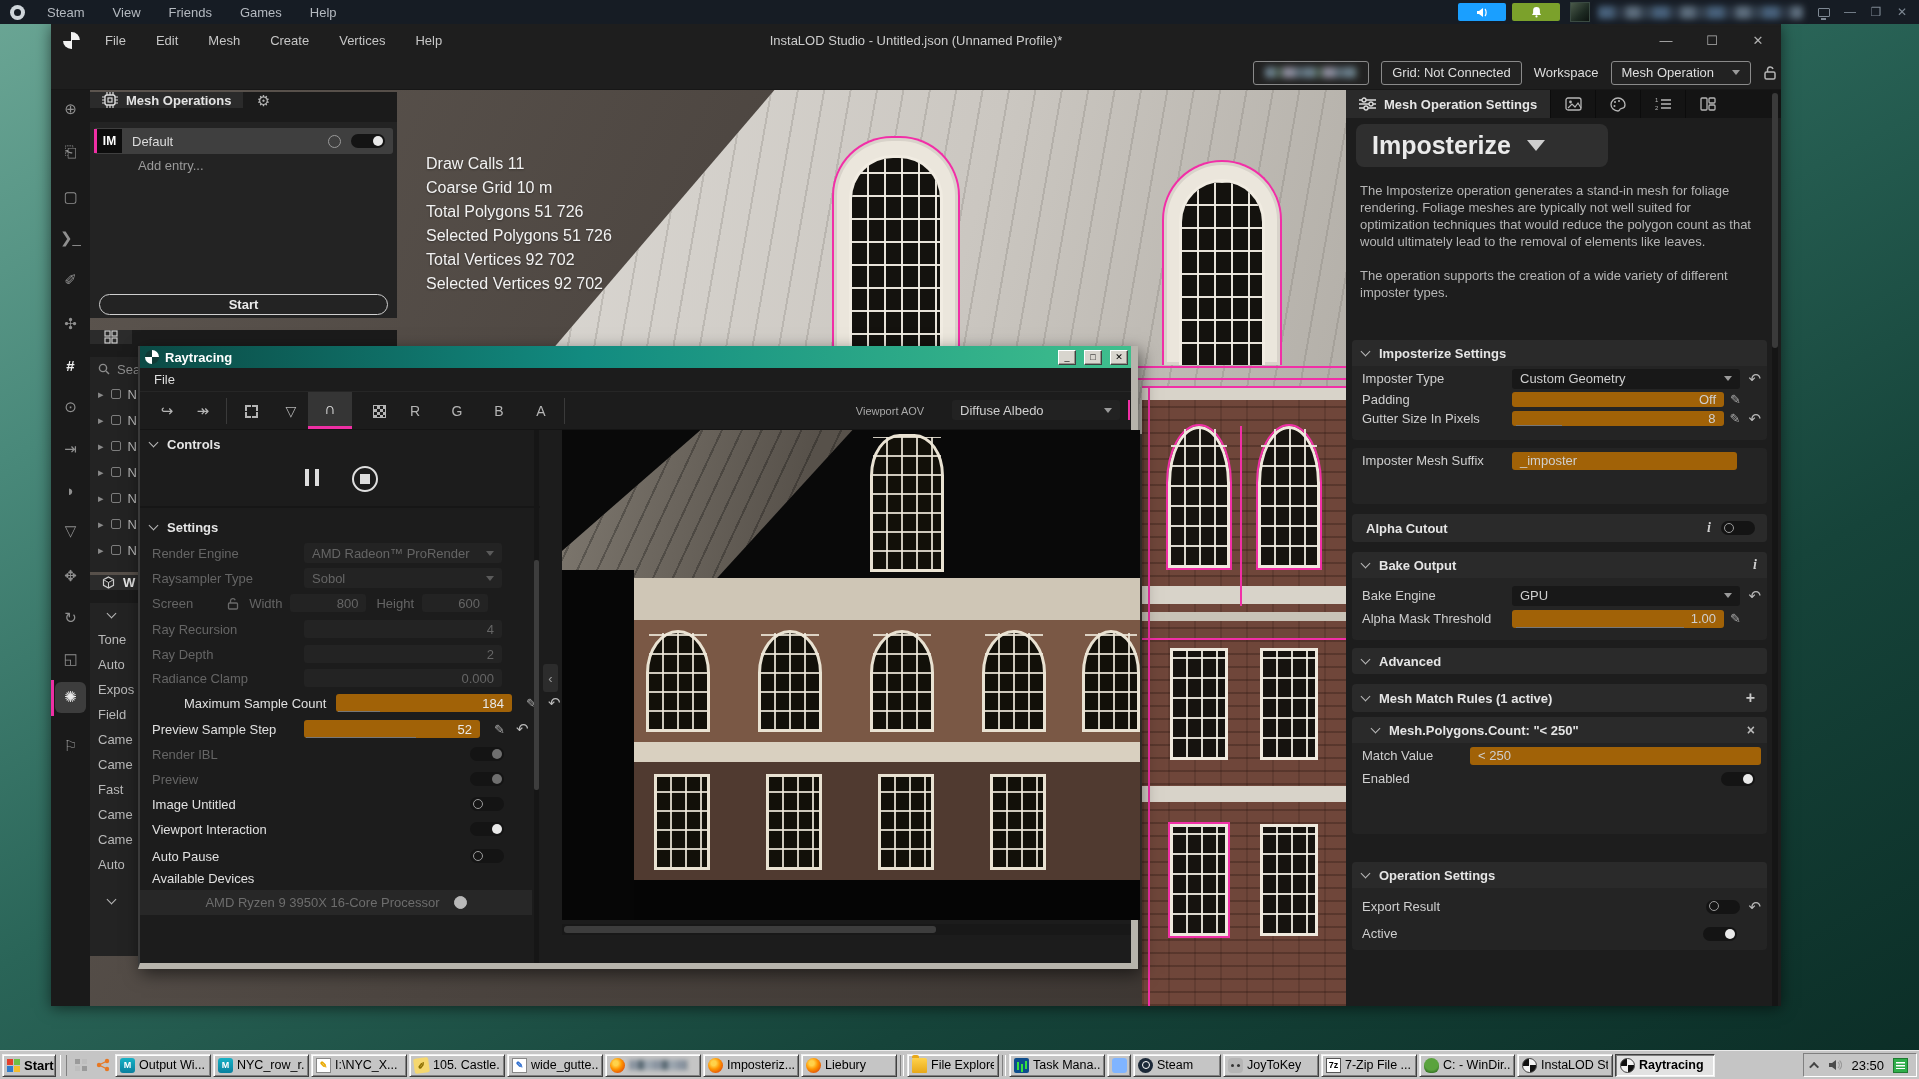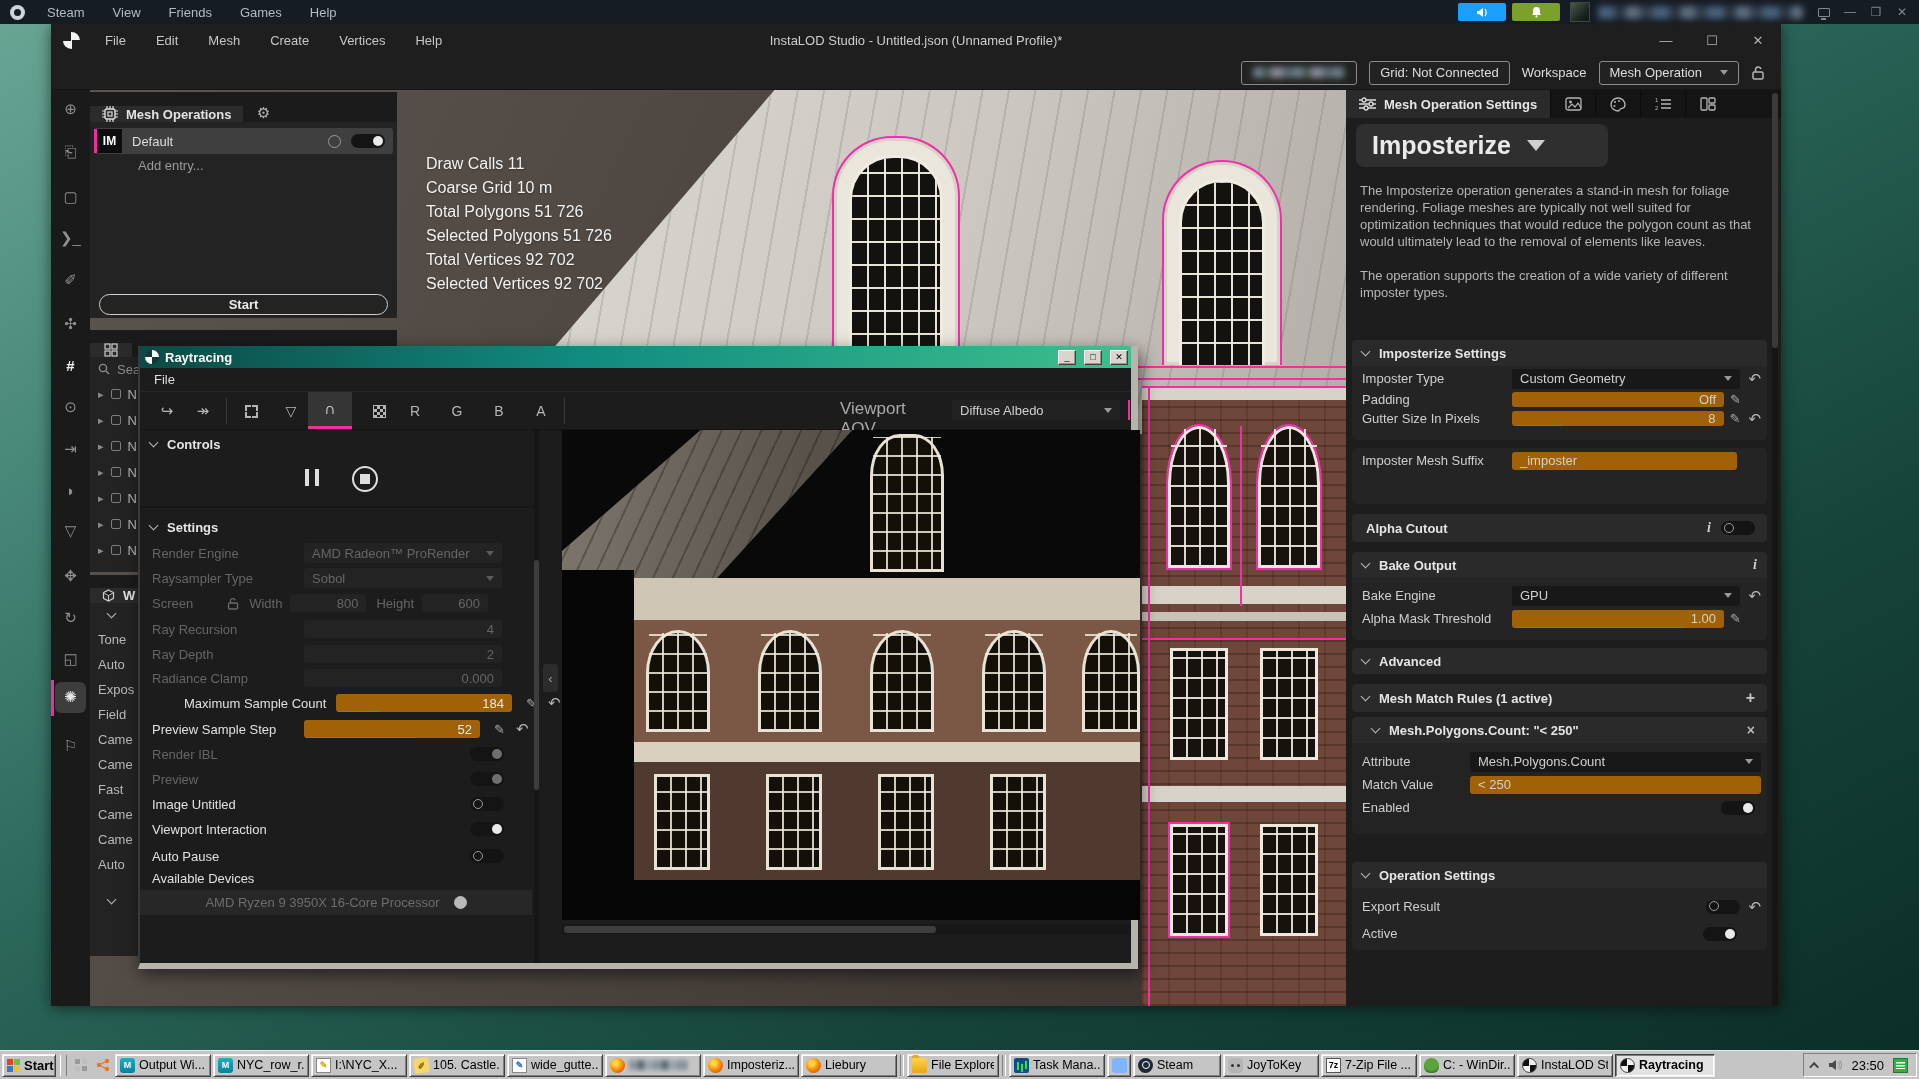--- a/index.html
+++ b/index.html
@@ -33,21 +33,21 @@
     box-shadow:0 2px 14px rgba(0,0,0,.55);}
   #il-titlebar{position:absolute;left:0;top:0;right:0;height:32px;background:#1e1e1e;display:flex;align-items:center;}
   .il-logo{width:17px;height:17px;border-radius:50%;margin:0 10px 0 12px;
     background:conic-gradient(#f2f2f2 0 90deg,#1e1e1e 90deg 180deg,#f2f2f2 180deg 270deg,#1e1e1e 270deg);}
   .il-menu{padding:0 15px;color:#c6c6c6;}
   .il-title{position:absolute;left:50%;transform:translateX(-50%);color:#cdcdcd;}
   .wg{color:#b0b0b0;width:46px;text-align:center;font-size:13px;}
   #il-winctl{position:absolute;right:0;top:0;height:32px;display:flex;align-items:center;}
 
   #il-header{position:absolute;left:0;top:32px;right:0;height:34px;background:#1e1e1e;
-    display:flex;align-items:center;justify-content:flex-end;gap:12px;padding-right:16px;border-bottom:1px solid #171717;}
+    display:flex;align-items:center;justify-content:flex-end;gap:12px;padding-right:4px;border-bottom:1px solid #171717;}
   .hd-btn{height:24px;border:1px solid #8a8a8a;border-radius:3px;display:flex;align-items:center;
     padding:0 10px;color:#dedede;background:#222;}
   .hd-blur{width:116px;justify-content:center;}
   .hd-blurline{width:92px;height:11px;filter:blur(3px);border-radius:2px;
     background:repeating-linear-gradient(90deg,#6a7d8a 0 10px,#4a5a50 10px 18px,#8a8a9a 18px 30px,#5a6a74 30px 40px);}
   .hd-dd{gap:18px;}
   .car{width:0;height:0;border-left:4px solid transparent;border-right:4px solid transparent;border-top:5px solid #9a9a9a;}
 
   
   #il-sidebar{position:absolute;left:0;top:66px;width:39px;bottom:0;background:#1a1a1a;}
@@ -79,21 +79,21 @@
                repeating-linear-gradient(90deg,rgba(30,14,9,.16) 0 2px,transparent 2px 26px);}
   .band{position:absolute;left:0;right:0;background:#d8d3c9;}
   .awin{position:absolute;background:#16130f;border:3px solid #efe9dd;border-radius:50% 50% 0 0/40% 40% 0 0;outline:2px solid #f12fa7;}
   .awin::after,.rwin::after{content:"";position:absolute;inset:0;
     background:repeating-linear-gradient(90deg,transparent 0 13px,rgba(240,236,226,.9) 13px 15px),
                repeating-linear-gradient(0deg,transparent 0 18px,rgba(240,236,226,.9) 18px 20px);}
   .rwin{position:absolute;background:#16130f;border:3px solid #efe9dd;}
 
   
   .panel{position:absolute;background:#232323;}
-  .ptabs{display:flex;align-items:flex-end;background:#1b1b1b;height:30px;}
+  .ptabs{display:flex;align-items:flex-start;background:#1b1b1b;height:30px;}
   .ptab{display:flex;align-items:center;gap:8px;padding:0 12px;background:#2b2b2b;color:#e3e3e3;font-weight:bold;}
   .ptab-ic{display:flex;align-items:center;justify-content:center;width:40px;color:#b5b5b5;font-size:15px;}
   .toggle{width:34px;height:14px;border-radius:7px;background:#141414;position:relative;flex:none;}
   .toggle.on::after{content:"";position:absolute;right:2px;top:2px;width:10px;height:10px;border-radius:50%;background:#e9e9e9;}
   .toggle.on.dim::after{background:#6f6f6f;}
   .toggle.off::after{content:"";position:absolute;left:3px;top:1.5px;width:8px;height:8px;border-radius:50%;border:1.5px solid #9a9a9a;}
   .radio{width:13px;height:13px;border:1.5px solid #9a9a9a;border-radius:50%;flex:none;}
   .radio.filled{background:#b9b9b9;border-color:#b9b9b9;}
   .chev{width:7px;height:7px;border-right:1.6px solid #b9b9b9;border-bottom:1.6px solid #b9b9b9;
     transform:rotate(45deg);margin:0 10px 3px 10px;flex:none;}
@@ -646,27 +646,20 @@
             <span class="plus">+</span>
         </div>
       </div>
       <div class="card" style="top:627px;height:117px;background:#232323;">
         <div class="sec-h" style="background:#2a2a2a;">
           <span class="chev" style="margin-left:20px;"></span>
           <span>Mesh.Polygons.Count: "&lt; 250"</span>
           <span class="sp"></span>
             <span class="xclose">×</span>
         </div>
-        <div class="rprow" style="margin-top:8px;">
-          <span class="lab" style="width:108px;">Attribute</span>
-          <span class="dd grow">
-              <span>Mesh.Polygons.Count</span>
-              <span class="car"></span>
-            </span>
-        </div>
         <div class="rprow">
           <span class="lab" style="width:108px;">Match Value</span>
           <span class="inp grow">
               <span>&lt; 250</span>
             </span>
         </div>
         <div class="rprow">
           <span class="lab grow">Enabled</span>
           <span class="toggle on" style="margin-right:6px;"></span>
         </div>
@@ -715,21 +708,21 @@
       <span class="ti" style="left:138px;width:26px;font-size:14px;">▽</span>
       <span class="tool-sel">∩</span>
       <span class="ti" style="left:226px;width:26px;">
           <span class="checker"></span>
         </span>
       <span class="ti" style="left:264px;width:22px;font-size:14px;">R</span>
       <span class="ti" style="left:306px;width:22px;font-size:14px;">G</span>
       <span class="ti" style="left:348px;width:22px;font-size:14px;">B</span>
       <span class="ti" style="left:390px;width:22px;font-size:14px;">A</span>
       <span class="tsep" style="left:424px;"></span>
-      <span class="ti" style="left:700px;width:100px;color:#a9a9a9;font-size:17px;">Viewport AOV</span>
+      <span class="ti" style="left:700px;width:100px;color:#a9a9a9;font-size:11px;">Viewport AOV</span>
       <span class="dd" style="position:absolute;left:812px;top:8px;width:168px;background:#222;">
         <span>Diffuse Albedo</span>
         <span class="car"></span>
       </span>
       <span style="position:absolute;left:988px;top:8px;width:2px;height:20px;background:#ee2fa4;"></span>
     </div>
 
     <div id="rt-pane">
       <div class="rt-sec" style="top:3px;">
           <span class="chev"></span>

